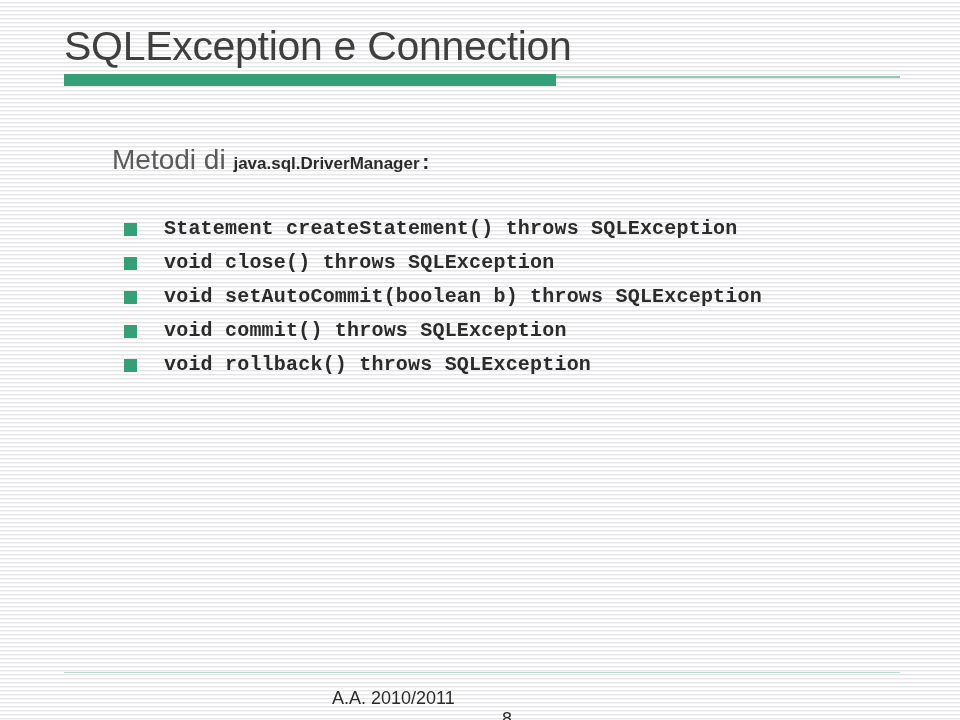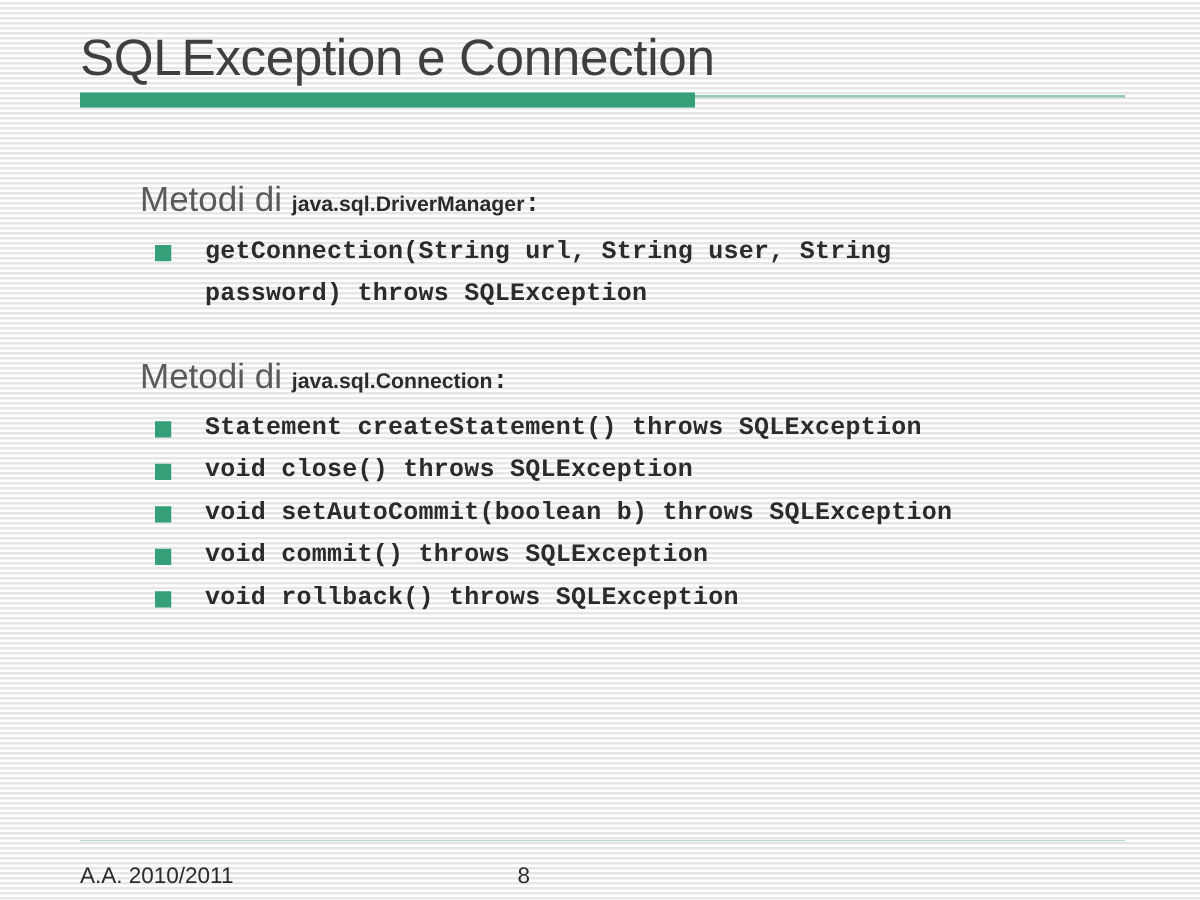--- a/index.html
+++ b/index.html
@@ -148,20 +148,21 @@
   #footer {
     position: absolute;
     left: 64px;
     top: 688px;
     width: 836px;
     height: 24px;
     display: flex;
     align-items: center;
     font-size: 18px;
     color: #2b2b2b;
+    flex-direction: column;
   }
   #footer-left {
     width: 300px;
     text-align: left;
     white-space: nowrap;
   }
   #footer-center {
     flex: 1;
     text-align: left;
     padding-left: 8px;
@@ -181,31 +182,23 @@
   <div id="title-block">
     <div id="page-title">SQLException e Connection</div>
   </div>
   <div id="title-rule-thin"></div>
   <div id="title-rule-thick"></div>
 
   <div id="body-block">
 
     <div class="section" id="section-drivermanager">
       <div class="section-heading"><span>Metodi di </span><span class="code">java.sql.DriverManager</span><span class="colon">:</span></div>
-      <ul class="bullets">
-        <li>
-          <span class="marker"></span>
-          <span class="text">getConnection(String url, String user, String
-password) throws SQLException</span>
-        </li>
-      </ul>
     </div>
 
     <div class="section" id="section-connection">
-      <div class="section-heading"><span>Metodi di </span><span class="code">java.sql.Connection</span><span class="colon">:</span></div>
       <ul class="bullets">
         <li>
           <span class="marker"></span>
           <span class="text">Statement createStatement() throws SQLException</span>
         </li>
         <li>
           <span class="marker"></span>
           <span class="text">void close() throws SQLException</span>
         </li>
         <li>

